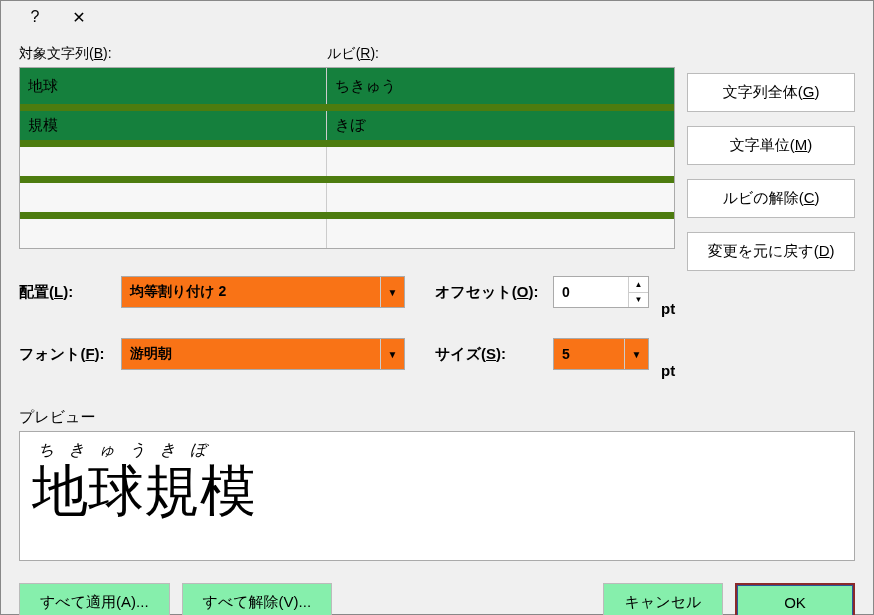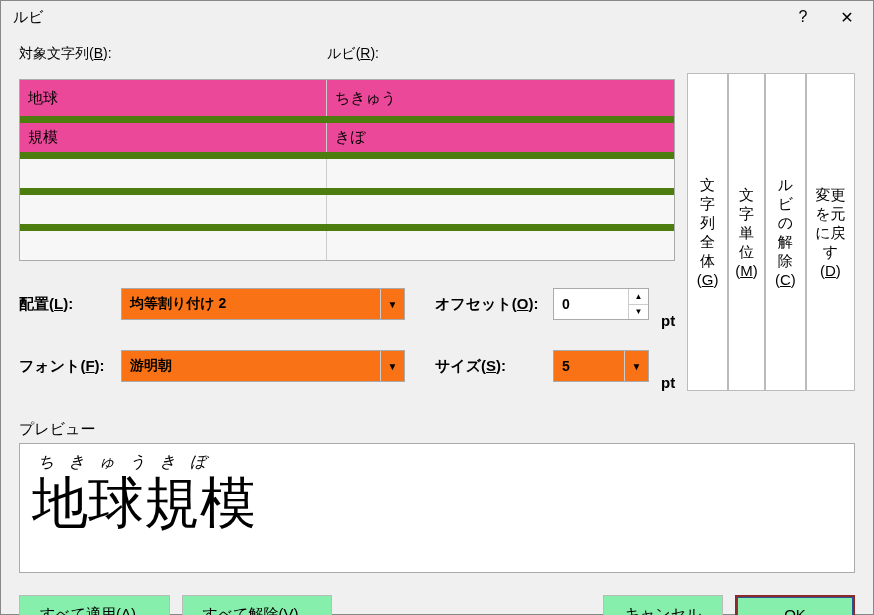--- a/index.html
+++ b/index.html
@@ -39,30 +39,30 @@
   flex: 1;
   padding: 12px 18px 12px 18px;
   display: flex;
   flex-direction: column;
 }
 .top-row {
   display: flex;
   gap: 12px;
 }
 .left-col { flex: 1; }
-.right-col { width: 170px; display: flex; flex-direction: row; padding-top: 28px; }
-.labels-row { display: flex; margin-bottom: 16px; }
+.right-col { width: 170px; display: flex; flex-direction: column; gap: 14px; padding-top: 28px; }
+.labels-row { display: flex; margin-bottom: 4px; }
 .labels-row .lbl1 { width: 308px; }
 .grid {
   border: 1px solid #aaa;
 }
 .grid-row { display: flex; height: 36px; }
 .grid-row + .grid-row { border-top: 7px solid #4d7c0f; }
 .grid-cell {
-  background: #ec4899;
+  background: #15803d;
   padding: 6px 8px;
   font-size: 15px;
   border: none;
   outline: none;
 }
 .grid-cell.c1 { width: 307px; border-right: 1px solid #ccc; }
 .grid-cell.c2 { flex: 1; }
 .grid-row.empty .grid-cell { background: #f7f7f7; }
 .side-btn {
   background: #fff;
@@ -148,21 +148,20 @@
 }
 .footer-btn.cancel { width: 120px; }
 .u { text-decoration: underline; }
 </style>
 </head>
 <body>
 
 <div class="dialog">
 
   <div class="titlebar">
-    <div class="title">ルビ</div>
     <div class="titlebar-btn">?</div>
     <div class="titlebar-btn">
       <span>✕</span>
     </div>
   </div>
 
   <div class="content">
 
     <div class="top-row">
       <div class="left-col">

